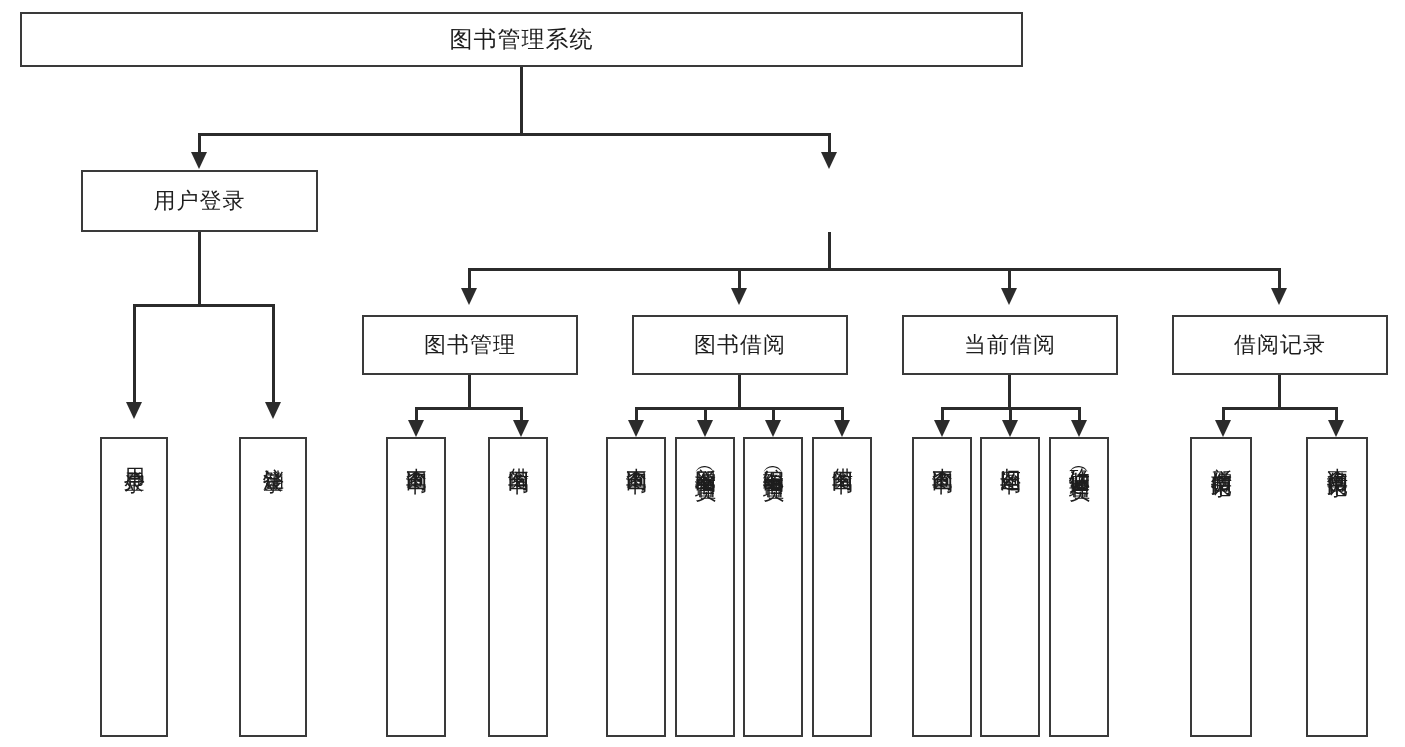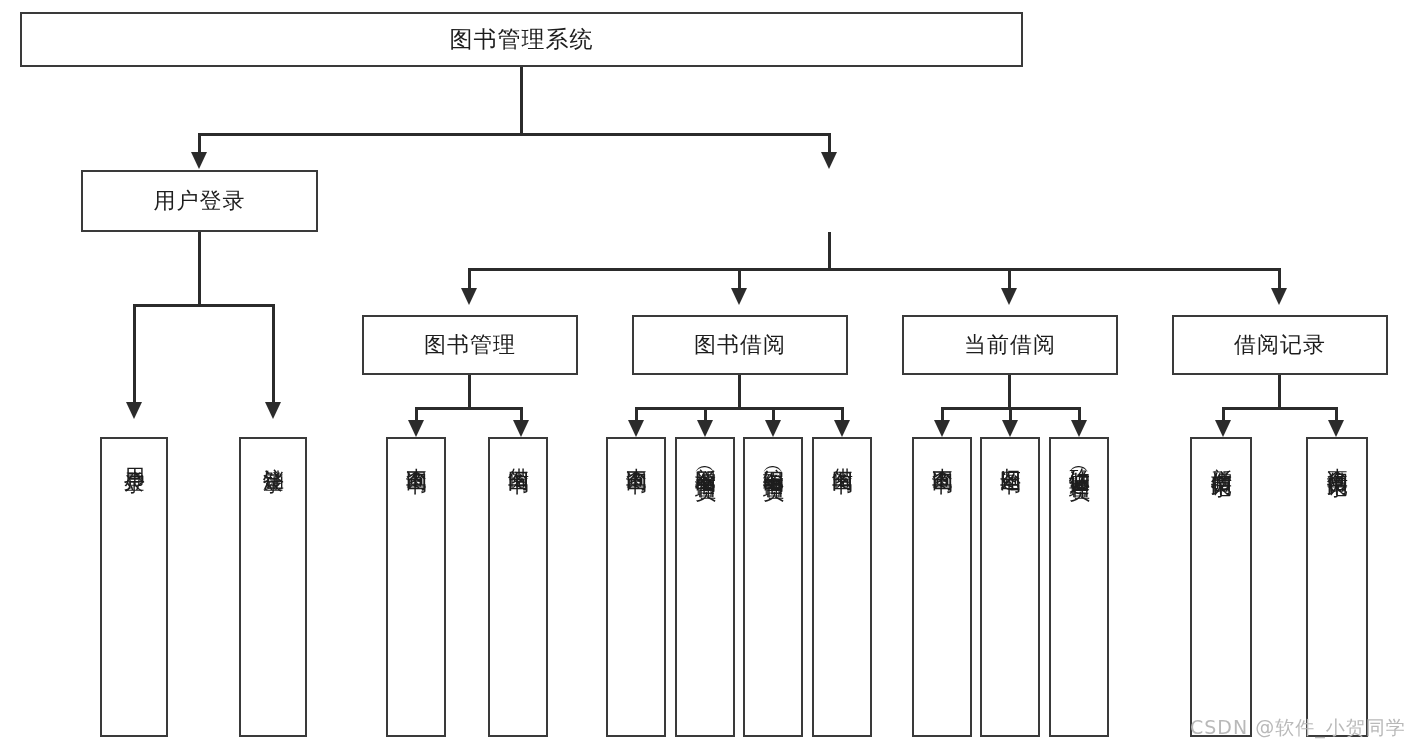--- a/index.html
+++ b/index.html
@@ -206,15 +206,14 @@
     <span class="vtext">确认归还（管理员）</span>
   </div>
 
   <div class="node leaf" style="left:1190px; top:437px; width:62px; height:300px;">
     <span class="vtext">新增借阅记录</span>
   </div>
   <div class="node leaf" style="left:1306px; top:437px; width:62px; height:300px;">
     <span class="vtext">查询借阅记录</span>
   </div>
 
-  <div id="watermark" style="left:1190px; top:715px;">CSDN @软件_小贺同学</div>
 
 </div>
 
 </body></html>

